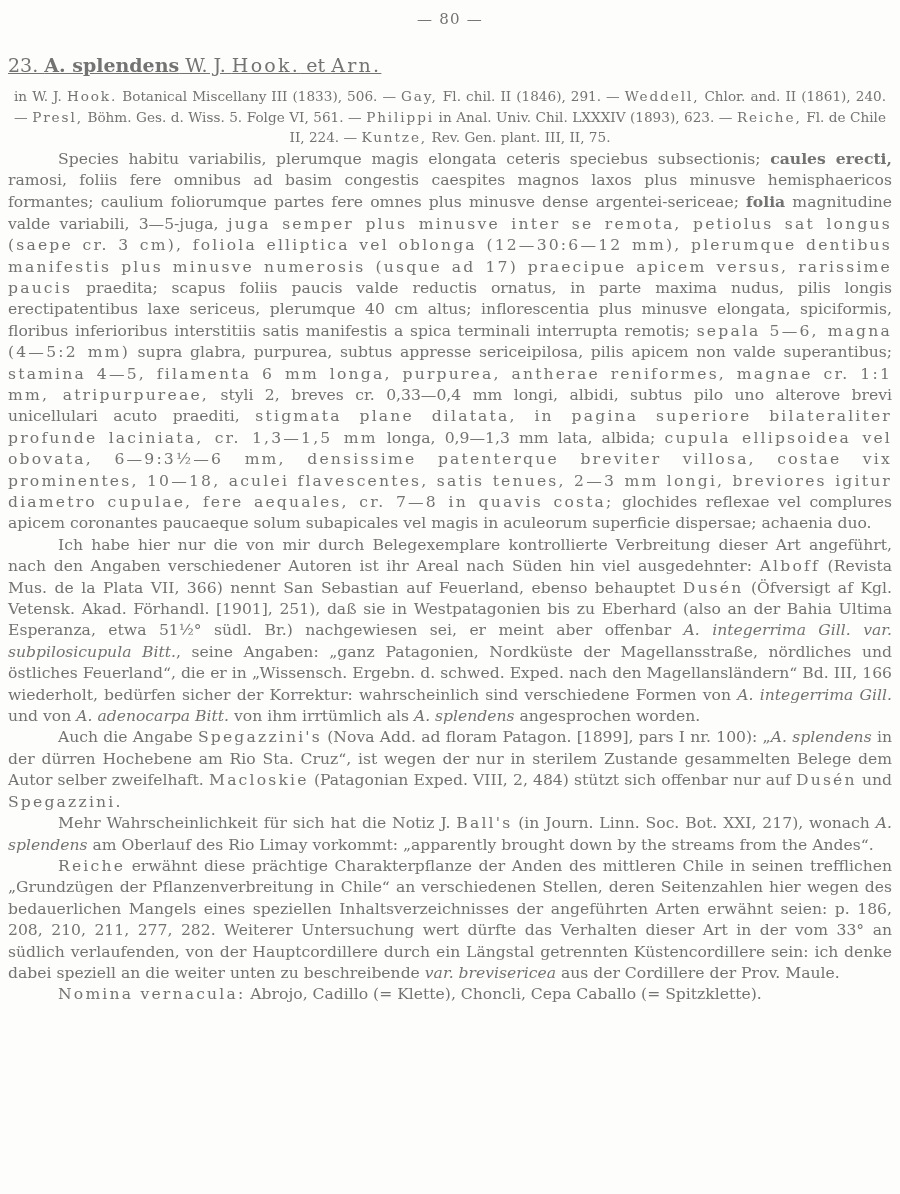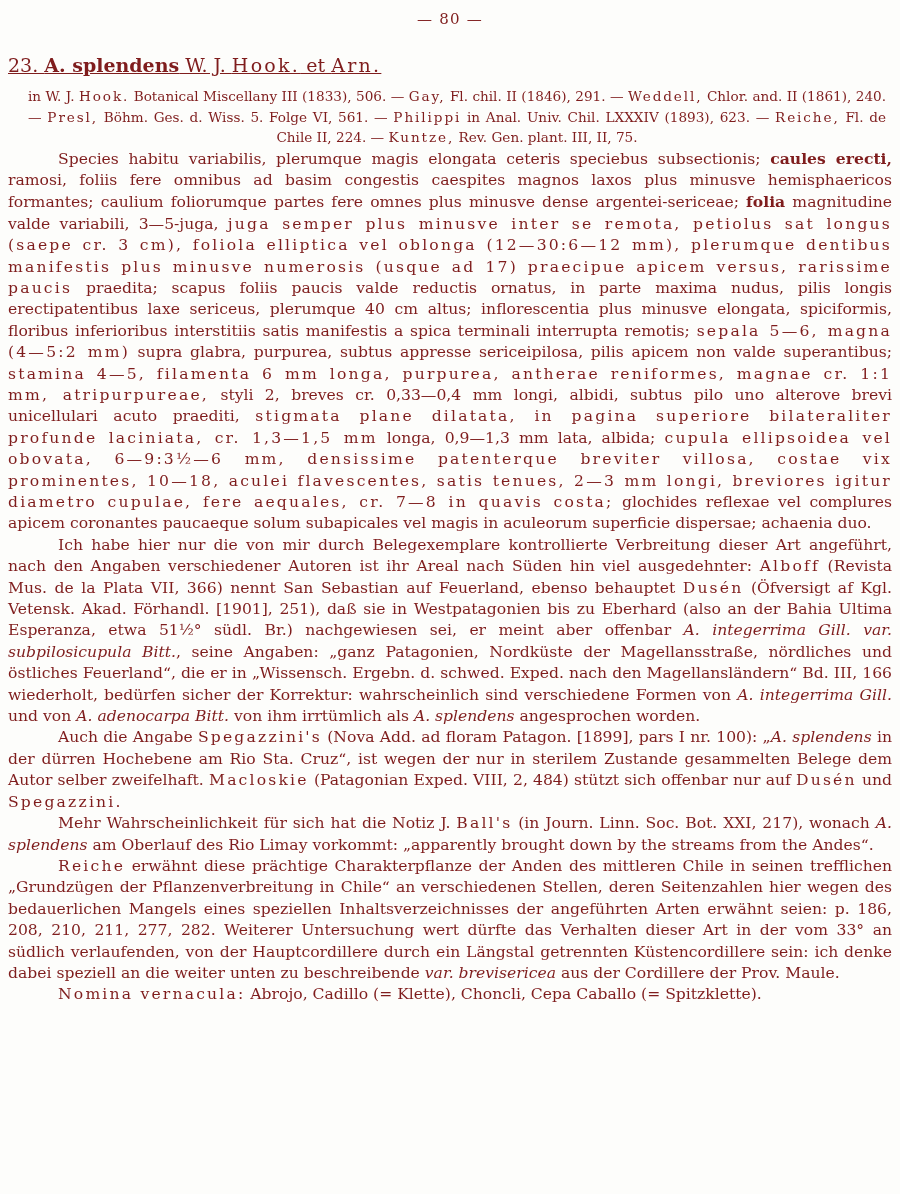--- a/index.html
+++ b/index.html
@@ -1,21 +1,21 @@
 <!DOCTYPE html>
 <html><head>
 <meta charset="utf-8">
 <style>
   html,body{margin:0;padding:0;background:#e8e8e6;}
   .page{
     position:relative;
     width:900px;height:1194px;
     margin:0 auto;
     background:#fdfdfb;
-    color:#7f1d1d;
+    color:#737373;
     font-family:"DejaVu Serif","Liberation Serif",serif;
     overflow:hidden;
     box-sizing:border-box;
     padding:8px 8px 0 8px;
   }
   .pagenum{
     text-align:center;
     font-size:15px;
     letter-spacing:.08em;
     margin-top:2px;
@@ -24,21 +24,21 @@
     font-size:19px;
     font-weight:normal;
     margin:26px 0 10px 0;
     text-decoration:underline;
   }
   .citation{
     font-size:13.6px;
     line-height:20.5px;
     text-align:justify;
     text-align-last:center;
-    margin:4px 6px 0 20px;
+    margin:4px 6px 0 6px;
   }
   .body-text{
     font-size:15.6px;
     line-height:21.4px;
   }
   .para{
     margin:0;
     text-align:justify;
     text-indent:50px;
   }

